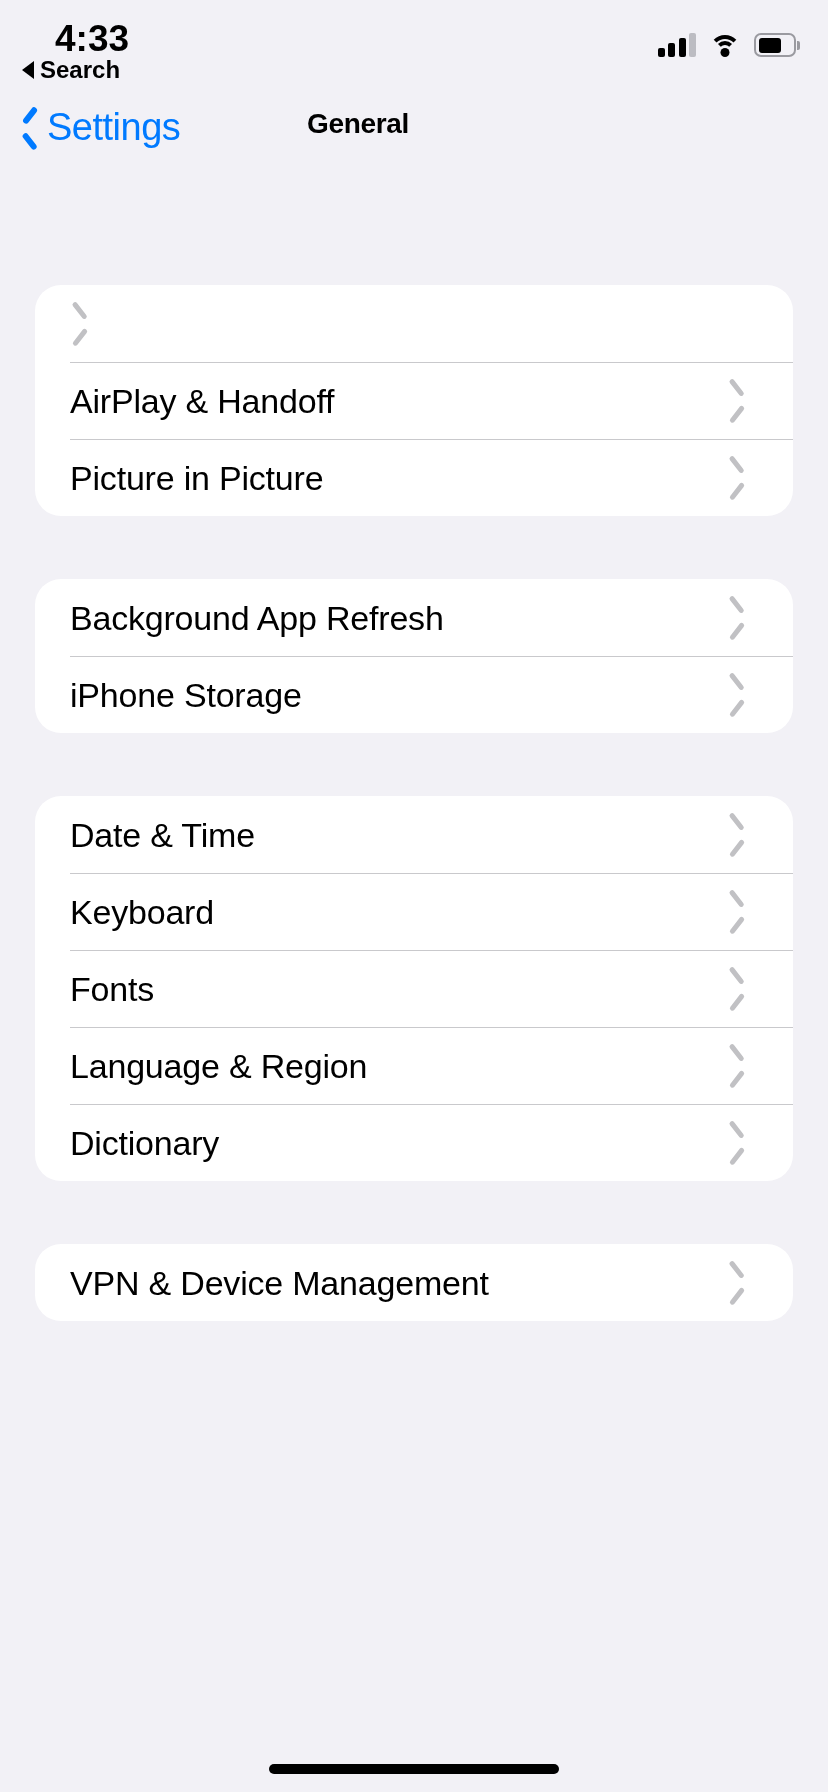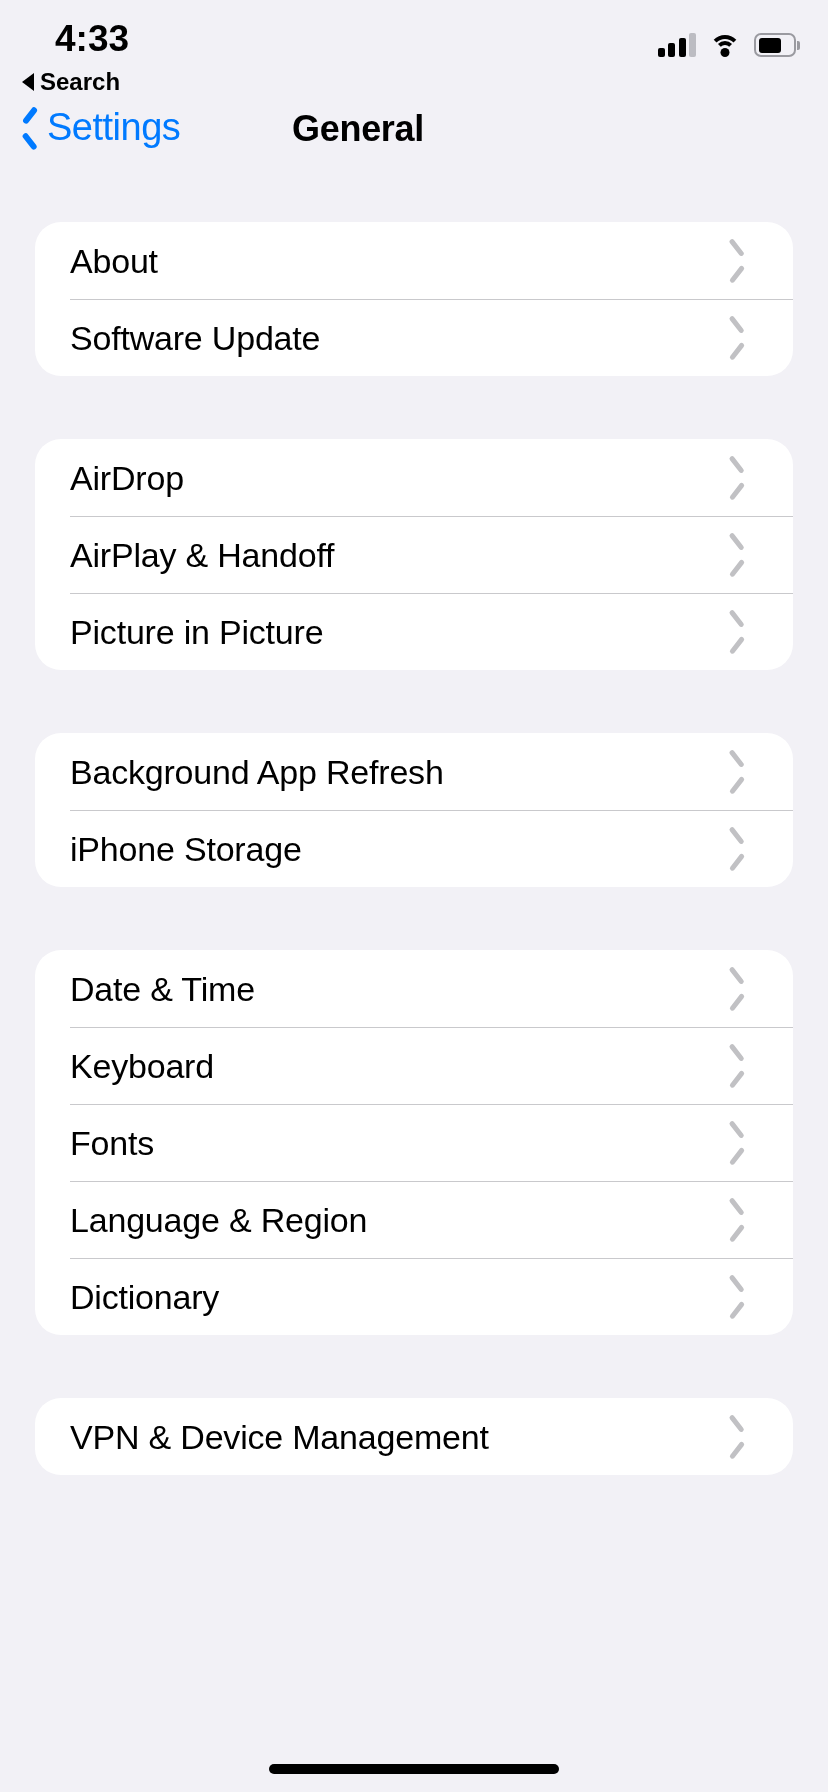--- a/index.html
+++ b/index.html
@@ -20,21 +20,21 @@
   .statusbar {
     position:absolute; top:0; left:0;
     width:828px; height:92px;
   }
   .sb-time {
     position:absolute; left:55px; top:18px;
     font-size:37px; font-weight:700; color:#000;
     letter-spacing:0px;
   }
   .sb-back {
-    position:absolute; left:22px; top:68px;
+    position:absolute; left:22px; top:56px;
     display:flex; align-items:center; gap:6px;
     font-size:24px; font-weight:600; color:#000;
   }
   .sb-back .tri {
     width:0; height:0;
     border-top:9px solid transparent;
     border-bottom:9px solid transparent;
     border-right:12px solid #000;
     display:block;
   }
@@ -90,21 +90,21 @@
   }
   .nav-back .chev::before, .nav-back .chev::after {
     content:""; position:absolute; left:2px;
     width:19px; height:5.5px; background:#007AFF; border-radius:3px;
   }
   .nav-back .chev::before { top:7px; transform:rotate(-52deg); transform-origin:left center; }
   .nav-back .chev::after { top:18px; transform:rotate(52deg); transform-origin:left center; }
   .nav-back-label { font-size:38px; font-weight:400; letter-spacing:-0.5px; }
   .nav-title {
     position:absolute; left:0; top:16px; width:716px;
-    text-align:center; font-size:36px; font-weight:700;
+    text-align:center; font-size:28px; font-weight:700;
     color:#000; letter-spacing:-0.3px;
   }
 
   
   .list {
     position:absolute; top:170px; left:0;
     width:828px;
   }
   .group {
     margin:0 35px;
@@ -188,36 +188,25 @@
       <span class="chev"></span>
       <span class="nav-back-label">Settings</span>
     </div>
     <div class="nav-title">General</div>
   </div>
 
   <div class="list">
 
     <div class="g-spacer first"></div>
 
-    <div class="group">
-      <div class="row">
-        <span class="row-label">About</span>
-        <span class="row-chev"></span>
-      </div>
-      <div class="row">
-        <span class="row-label">Software Update</span>
-        <span class="row-chev"></span>
-      </div>
-    </div>
-
-    <div class="g-spacer"></div>
-
-    <div class="group">
-      <div class="row">
-        <span class="row-label">AirDrop</span>
+
+    <div class="g-spacer"></div>
+
+    <div class="group">
+      <div class="row">
         <span class="row-chev"></span>
       </div>
       <div class="row">
         <span class="row-label">AirPlay &amp; Handoff</span>
         <span class="row-chev"></span>
       </div>
       <div class="row">
         <span class="row-label">Picture in Picture</span>
         <span class="row-chev"></span>
       </div>

